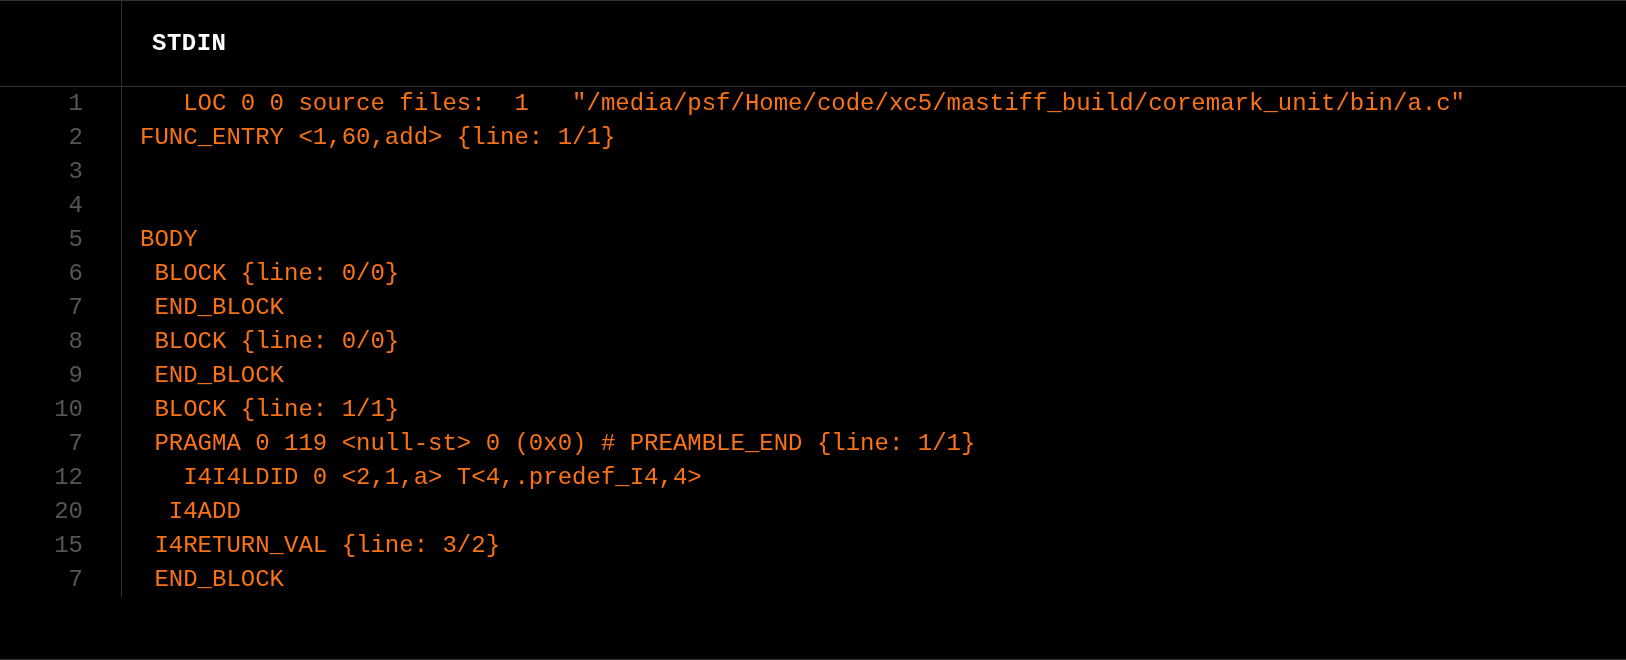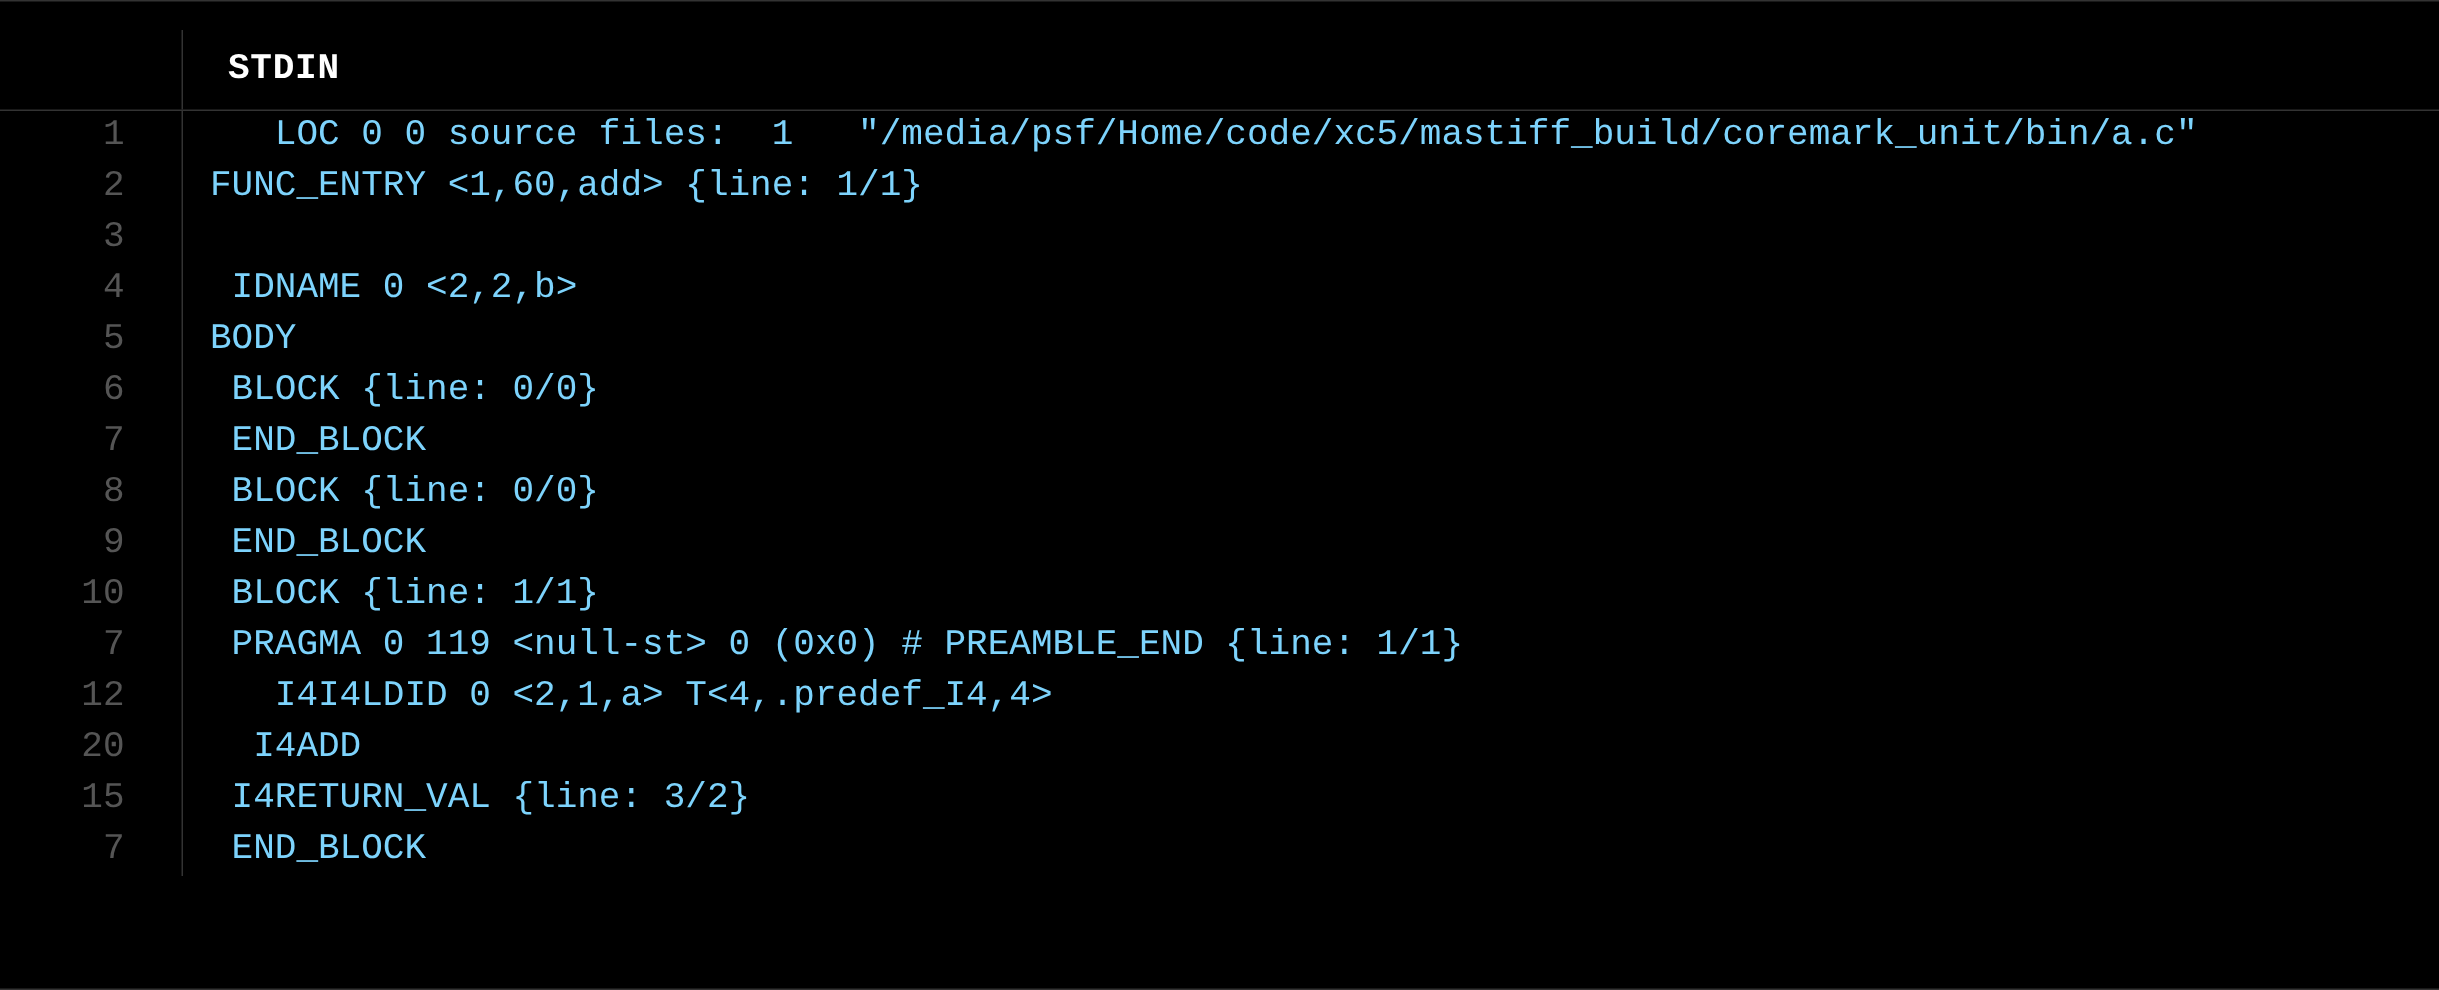--- a/index.html
+++ b/index.html
@@ -15,22 +15,21 @@
   .container {
     display: flex;
     flex-direction: column;
     height: 100%;
     border-top: 1px solid #333;
   }
   .header-row {
     display: flex;
     align-items: stretch;
     border-bottom: 1px solid #333;
-    height: 54px;
-    margin-top: 19px;
+    height: 86px;
   }
   .gutter-head {
     width: 122px;
     border-right: 1px solid #333;
   }
   .header-title {
     flex: 1;
     display: flex;
     align-items: center;
     padding-left: 30px;
@@ -53,21 +52,21 @@
     width: 122px;
     text-align: right;
     padding-right: 38px;
     color: #555;
     border-right: 1px solid #333;
     user-select: none;
   }
   .ltxt {
     padding-left: 18px;
     white-space: pre;
-    color: #7dd3fc;
+    color: #f97316;
   }
 </style>
 </head>
 <body>
 
 <div class="container">
   <div class="header-row">
     <div class="gutter-head"></div>
     <div class="header-title">STDIN</div>
   </div>
@@ -78,21 +77,20 @@
       </div>
       <div class="line">
         <div class="lnum">2</div>
         <div class="ltxt">FUNC_ENTRY &lt;1,60,add&gt; {line: 1/1}</div>
       </div>
       <div class="line">
         <div class="lnum">3</div>
       </div>
       <div class="line">
         <div class="lnum">4</div>
-        <div class="ltxt"> IDNAME 0 &lt;2,2,b&gt;</div>
       </div>
       <div class="line">
         <div class="lnum">5</div>
         <div class="ltxt">BODY</div>
       </div>
       <div class="line">
         <div class="lnum">6</div>
         <div class="ltxt"> BLOCK {line: 0/0}</div>
       </div>
       <div class="line">

